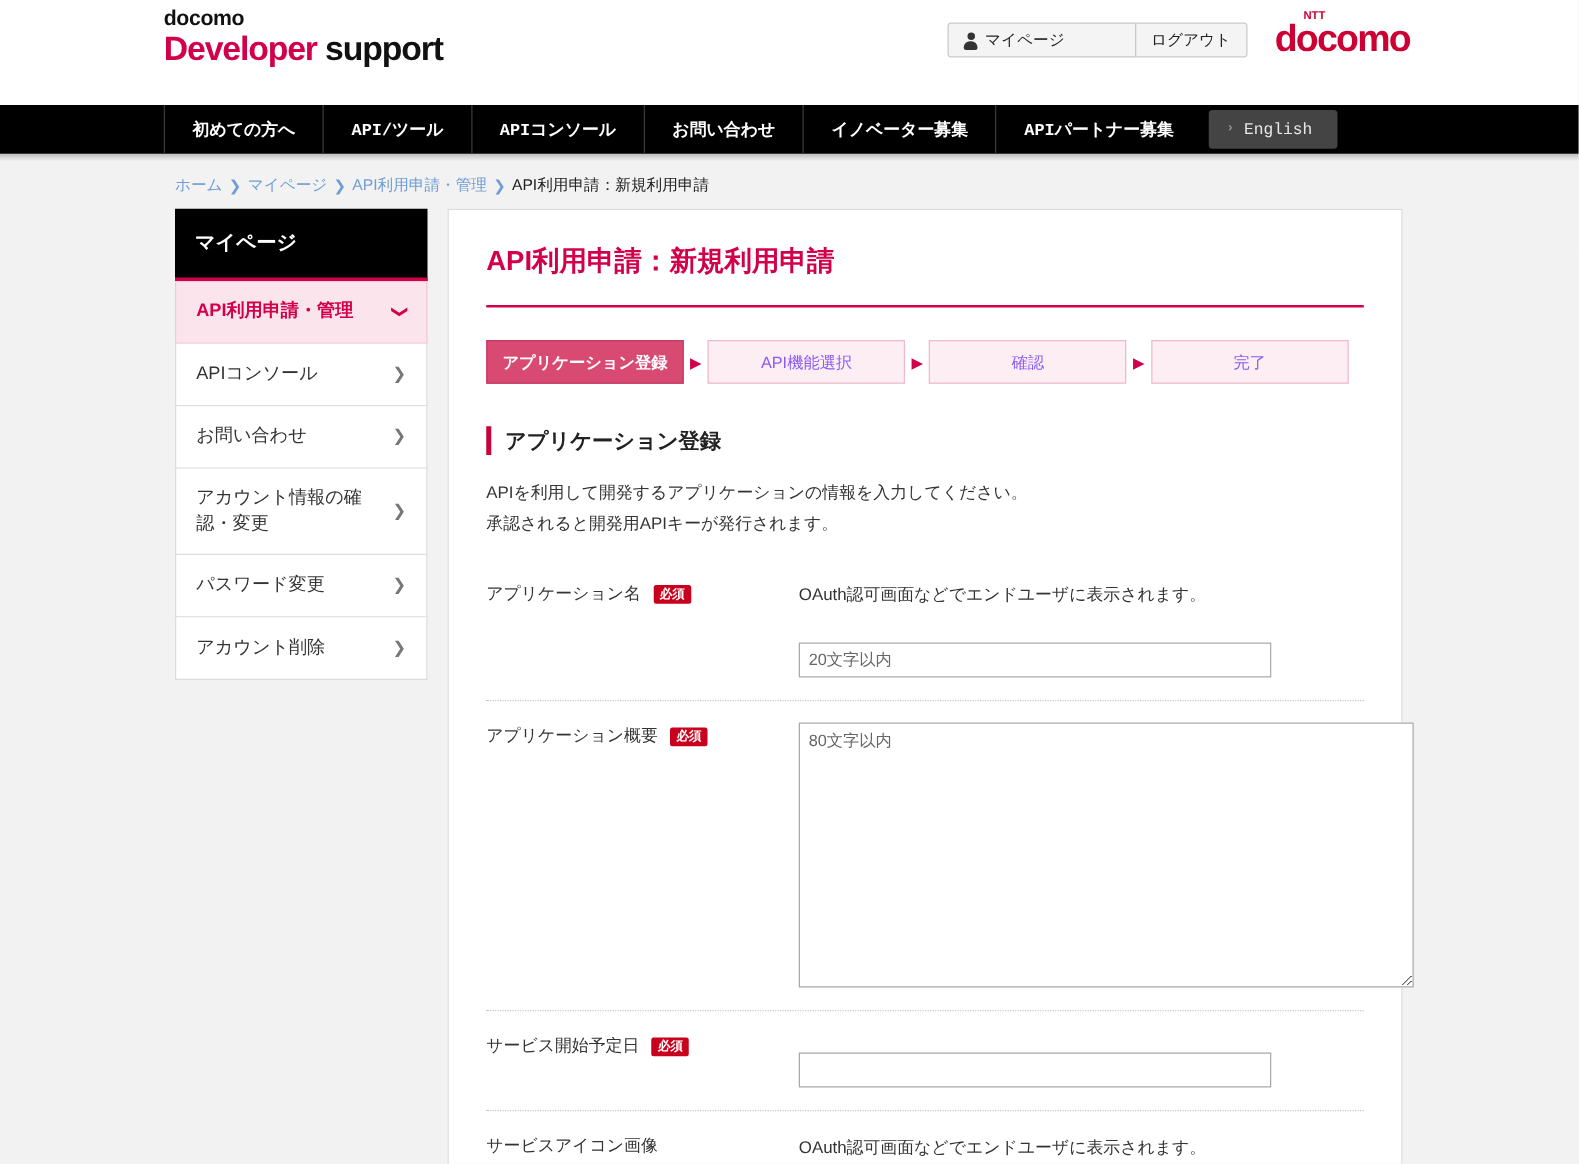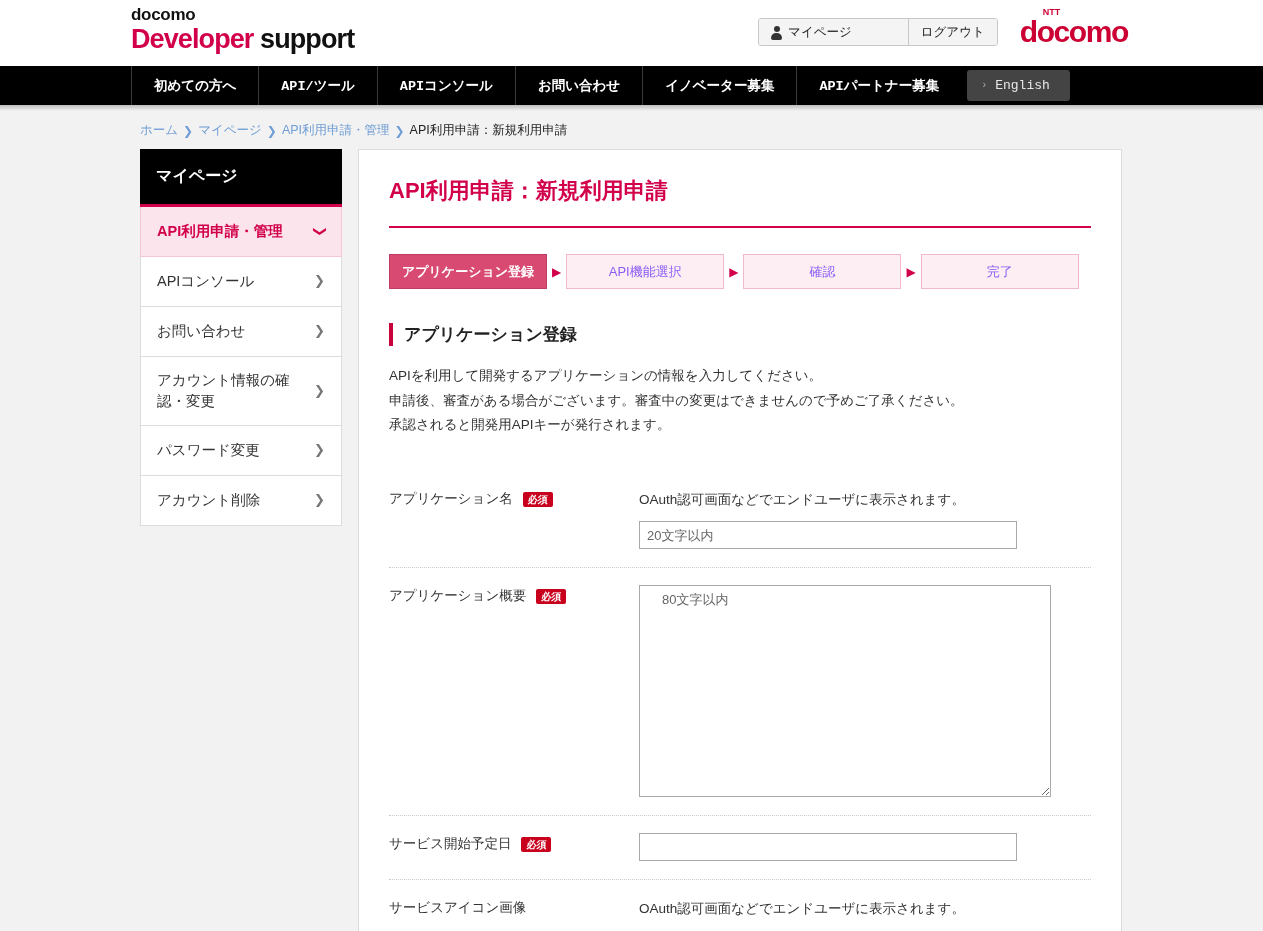--- a/index.html
+++ b/index.html
@@ -8,21 +8,21 @@
     margin: 0; padding: 0;
     background: #f2f2f2;
     font-family: "Liberation Sans", "DejaVu Sans", sans-serif;
     color: #333;
   }
   body { width: 1263px; height: 931px; overflow: hidden; position: relative; }
 
   
   .header {
     background: #ffffff;
-    height: 66px;
+    height: 84px;
     position: relative;
   }
   .logo {
     position: absolute;
     left: 131px; top: 6px;
     line-height: 1;
   }
   .logo-docomo {
     font-size: 17px; font-weight: bold; color: #111;
     letter-spacing: -0.3px;
@@ -207,21 +207,21 @@
 
   
   .sec-head {
     font-size: 17px; font-weight: bold; color: #222;
     border-left: 4px solid #c8003c;
     padding-left: 11px;
     margin-bottom: 18px;
   }
   .sec-desc {
     font-size: 13.5px; line-height: 1.83; color: #333;
-    margin-bottom: 33px;
+    margin-bottom: 16px;
   }
 
   
   .frow {
     display: flex;
     border-bottom: 1px dotted #c9c9c9;
     padding: 17px 0 18px 0;
     align-items: flex-start;
     gap: 20px;
   }
@@ -251,27 +251,28 @@
   }
   .fnote.last { margin-bottom: 0; }
   .txt {
     width: 378px; height: 28px;
     border: 1px solid #a9a9a9;
     font-size: 13px;
     padding: 4px 7px;
     color: #333;
     font-family: "Liberation Sans", "DejaVu Sans", sans-serif;
     background: #fff;
+    margin-top: 16px;
   }
   .txt::placeholder { color: #666; }
   .area {
-    width: 412px; height: 212px;
+    width: 492px; height: 212px;
     border: 1px solid #a9a9a9;
     font-size: 13px;
-    padding: 5px 22px;
+    padding: 5px 7px;
     color: #333;
     font-family: "Liberation Sans", "DejaVu Sans", sans-serif;
     resize: vertical;
     display: block;
   }
   .area::placeholder { color: #666; }
 </style>
 </head>
 <body>
 
@@ -365,21 +366,20 @@
       <span class="step-arrow">▶</span>
       <div class="step">確認</div>
       <span class="step-arrow">▶</span>
       <div class="step">完了</div>
     </div>
 
     <div class="sec-head">アプリケーション登録</div>
 
     <div class="sec-desc">
       <div>APIを利用して開発するアプリケーションの情報を入力してください。</div>
-      <div>申請後、審査がある場合がございます。審査中の変更はできませんので予めご了承ください。</div>
       <div>承認されると開発用APIキーが発行されます。</div>
     </div>
 
     <div class="frow">
       <div class="flabel">
         <span>アプリケーション名</span>
         <span class="badge-req">必須</span>
       </div>
       <div class="fbody">
         <div class="fnote">OAuth認可画面などでエンドユーザに表示されます。</div>

